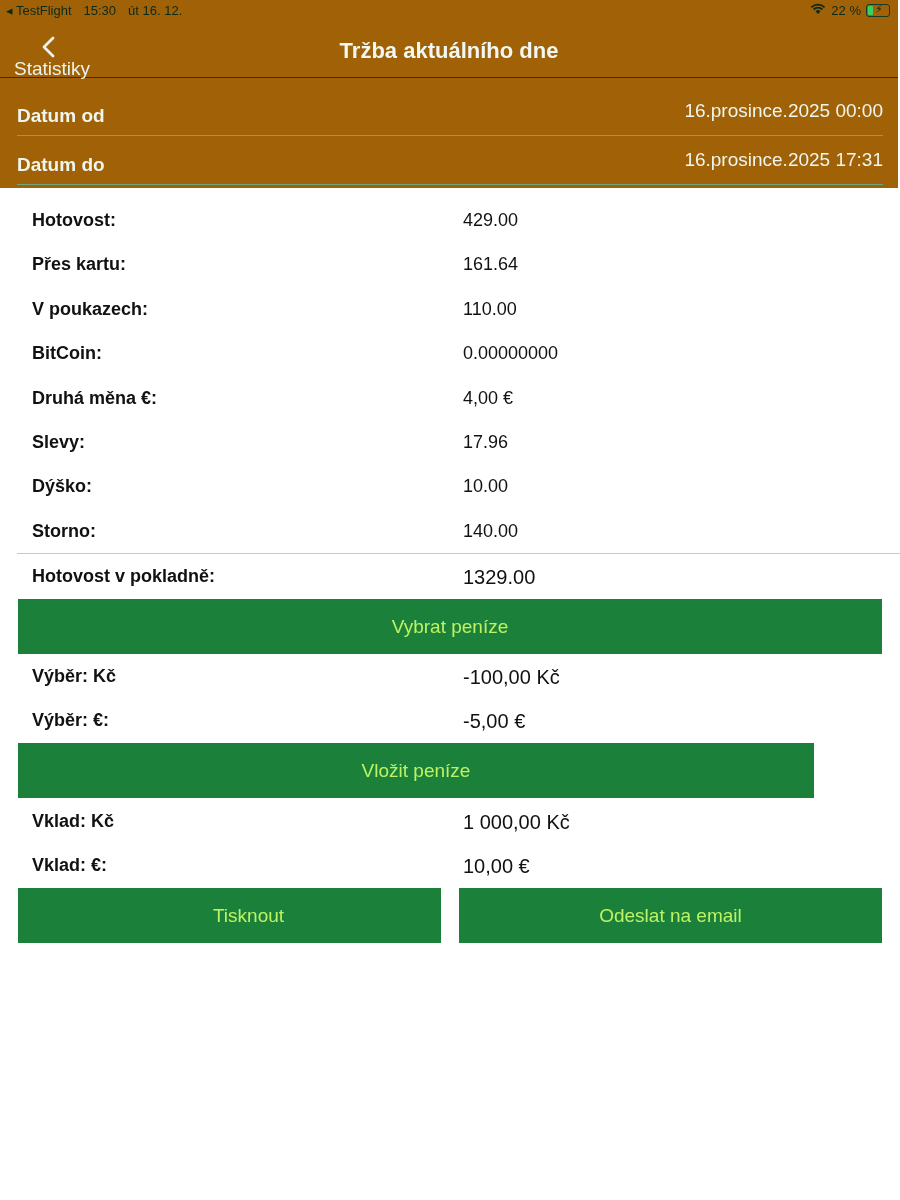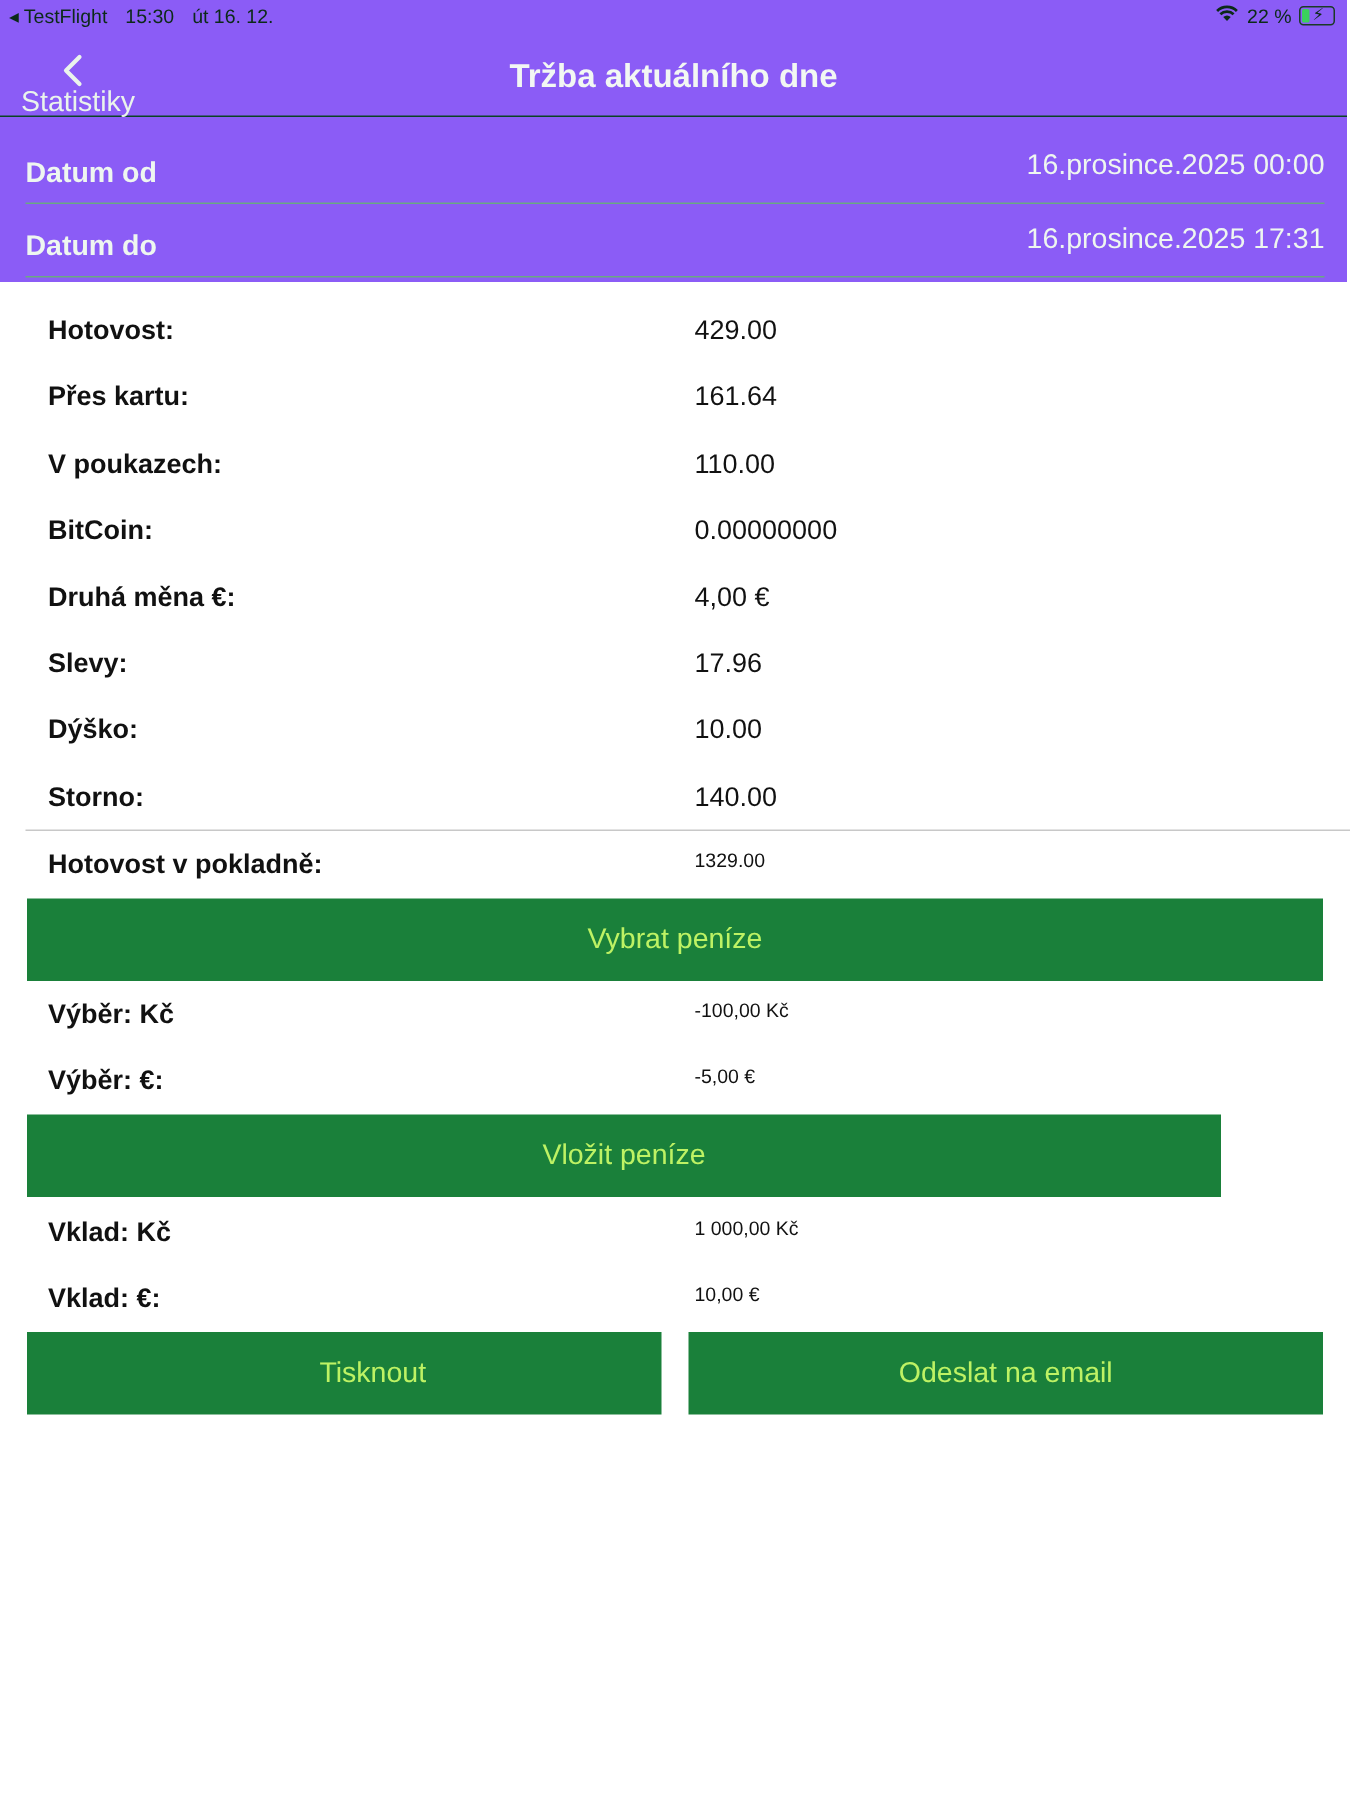--- a/index.html
+++ b/index.html
@@ -1,21 +1,21 @@
 <!DOCTYPE html>
 <html><head>
   <meta charset="utf-8">
   <style>
     html, body { margin: 0; padding: 0; }
     body {
       width: 900px; height: 1200px; background: #ffffff; position: relative; overflow: hidden;
       font-family: "Liberation Sans", "DejaVu Sans", sans-serif; color: #111;
     }
     .header {
-      position: absolute; left: 0; top: 0; width: 898px; height: 188px; background: #8b5cf6;
+      position: absolute; left: 0; top: 0; width: 898px; height: 188px; background: #a16207;
     }
     .statusbar {
       position: absolute; left: 0; top: 0; width: 898px; height: 22px;
       font-size: 13px; color: #0b2a18;
     }
     .statusbar .left { position: absolute; left: 6px; top: 3px; display: flex; gap: 12px; }
     .statusbar .right { position: absolute; right: 8px; top: 3px; display: flex; align-items: center; gap: 5px; }
     .battery {
       width: 22px; height: 11px; border: 1px solid #1a3a26; border-radius: 3px; position: relative;
       display: inline-block;
@@ -35,21 +35,21 @@
     }
     .date-row .lbl { font-size: 19px; font-weight: bold; margin-top: 10px; }
     .date-row .val { font-size: 19px; }
     .rows { position: absolute; left: 0; top: 198px; width: 900px; }
     .row { position: relative; height: 44.4px; }
     .row .lbl { position: absolute; left: 32px; top: 12px; font-size: 18px; font-weight: bold; color: #111; }
     .row .val { position: absolute; left: 463px; top: 12px; font-size: 18px; color: #111; }
     .divider { position: absolute; left: 17px; top: 553px; width: 883px; height: 1px; background: #c8c8c8; }
     .abs-row { position: absolute; left: 0; width: 900px; height: 40px; }
     .abs-row .lbl { position: absolute; left: 32px; top: 0; font-size: 18px; font-weight: bold; }
-    .abs-row .val { position: absolute; left: 463px; top: 0; font-size: 13px; }
+    .abs-row .val { position: absolute; left: 463px; top: 0; font-size: 20px; }
     .btn {
       position: absolute; background: #1a803a; color: #bef264; font-size: 19px;
       display: flex; align-items: center; justify-content: center; cursor: pointer; border: none;
       font-family: "Liberation Sans", "DejaVu Sans", sans-serif;
     }
   </style>
 </head>
 <body>
 
 <div class="header">

